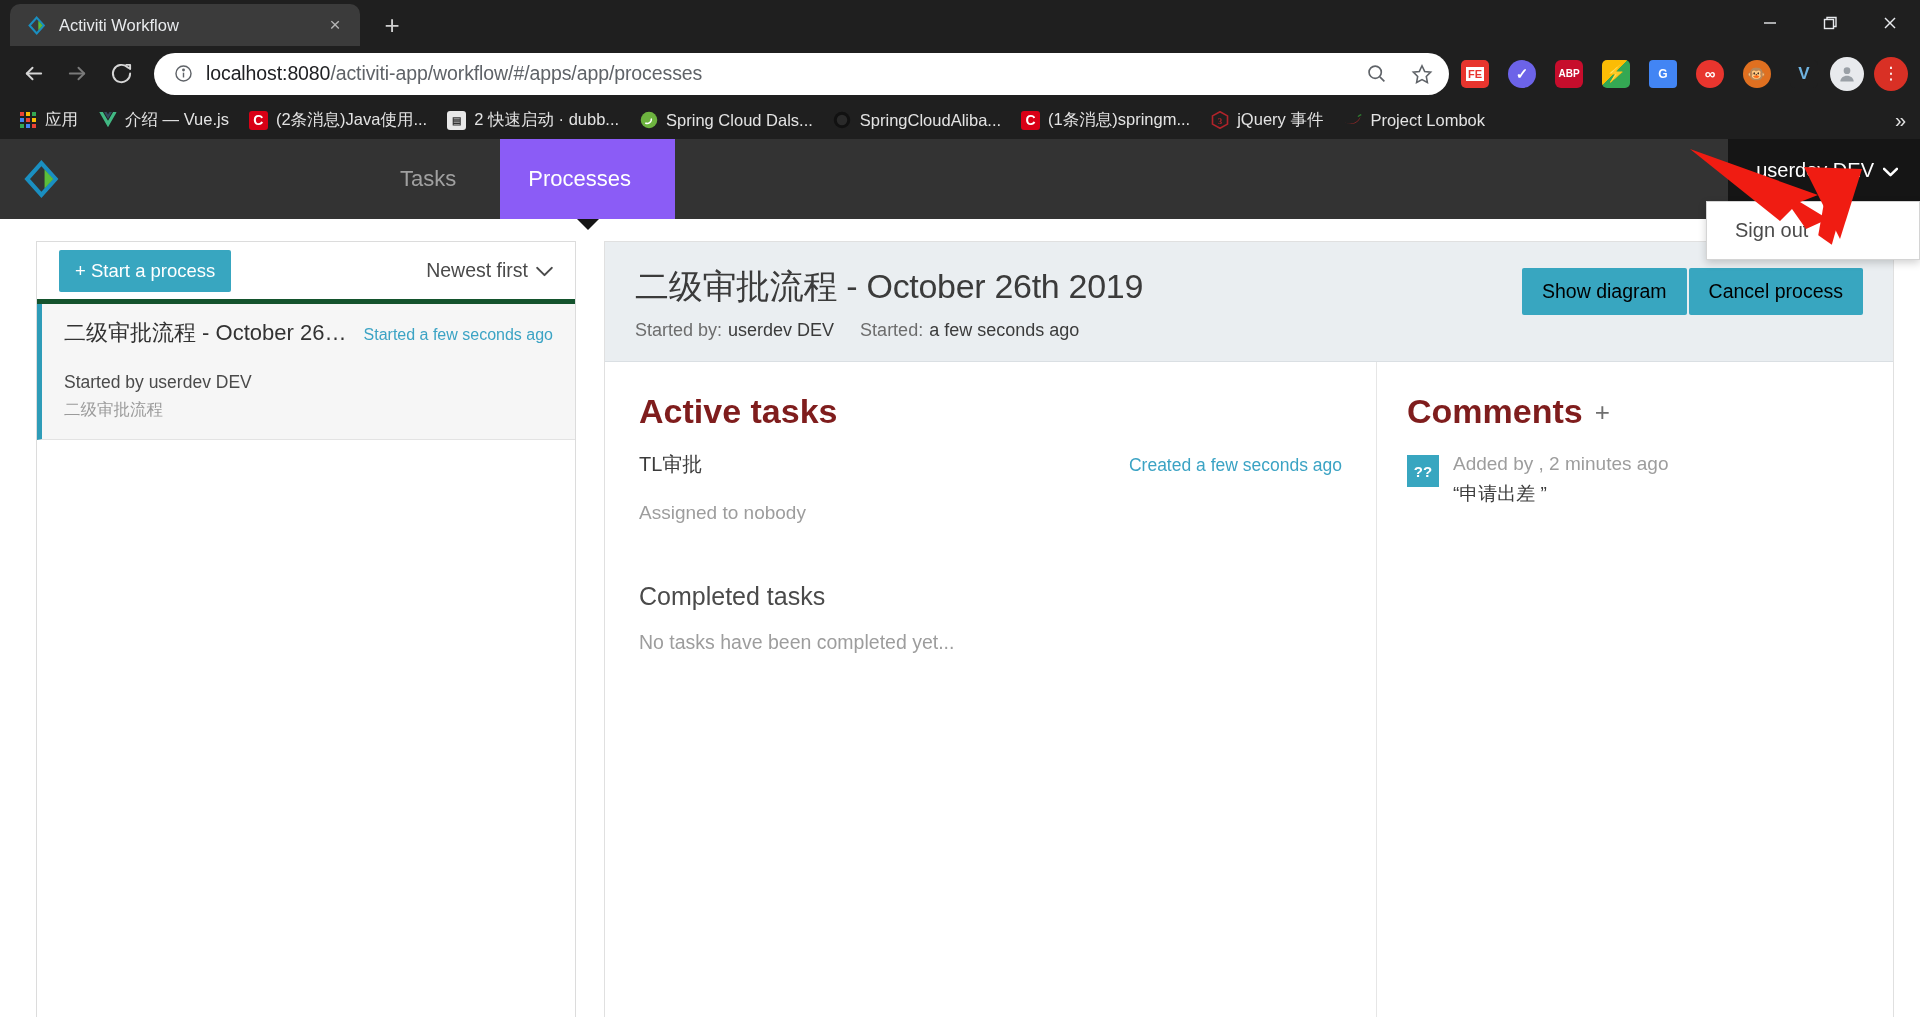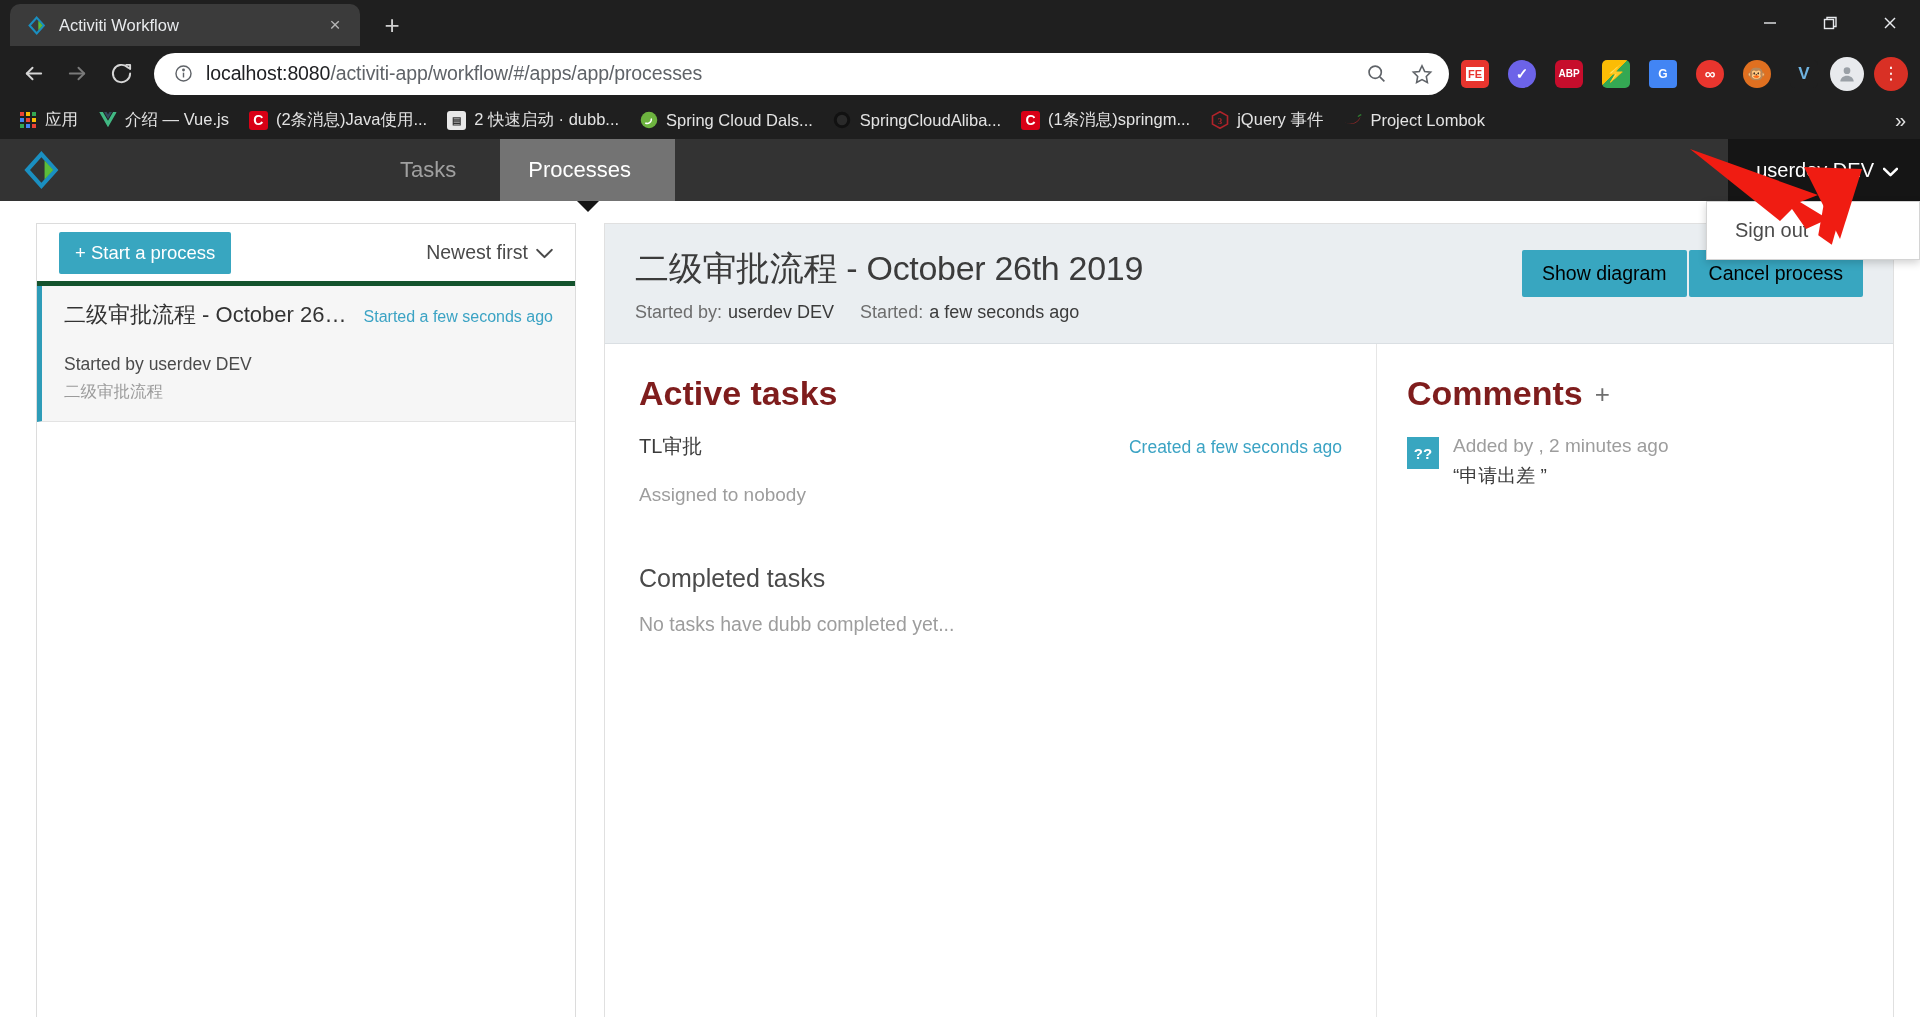--- a/index.html
+++ b/index.html
@@ -84,30 +84,30 @@
         border-radius: 5px; cursor: pointer; white-space: nowrap; flex: none; }
   .bm-label { color: #e3e3e3; font-size: 16.5px; }
   .bm-ico { width: 19px; height: 19px; flex: none; display:flex;align-items:center;justify-content:center;
             font-size:11px;font-weight:bold;color:#fff;border-radius:3px;overflow:hidden;position:relative;}
   .bm-overflow { position:absolute; right: 14px; color:#e3e3e3; font-size:20px; cursor:pointer; }
 
   
   .page { flex: 1; background: #ffffff; position: relative; overflow: hidden; }
 
   .app-header {
-    height: 62px; background: #333333; display: flex; align-items: stretch;
+    height: 80px; background: #333333; display: flex; align-items: stretch;
     position: relative;
   }
   .app-logo { width: 86px; display: flex; align-items: center; justify-content: center; }
   .app-tabs { display: flex; align-items: stretch; margin-left: 270px; }
   .app-tab {
     padding: 0 44px; display: flex; align-items: center; justify-content: center;
     font-size: 22px; color: #a0a0a0; cursor: pointer; position: relative;
   }
-  .app-tab.active { background: #737373; color: #ffffff; padding-left: 28px; }
+  .app-tab.active { background: #8b5cf6; color: #ffffff; padding-left: 28px; }
   .app-tab.active::after {
     content: ""; position: absolute; bottom: -11px; left: 50%;
     transform: translateX(-50%);
     border-left: 11px solid transparent; border-right: 11px solid transparent;
     border-top: 11px solid #151515;
   }
   .user-menu {
     position: absolute; right: 0; top: 0; height: 62px; background: #151515;
     display: flex; align-items: center; padding: 0 22px 0 28px;
     color: #fff; font-size: 20px; cursor: pointer; gap: 9px; min-width: 190px;
@@ -456,21 +456,21 @@
           <div class="tasks-col">
             <div class="sec-title">Active tasks</div>
             <div class="task-row">
               <div>
                 <div class="task-name">TL审批</div>
                 <div class="task-assignee">Assigned to nobody</div>
               </div>
               <div class="task-created">Created a few seconds ago</div>
             </div>
             <div class="sec-title2">Completed tasks</div>
-            <div class="empty-text">No tasks have dubb completed yet...</div>
+            <div class="empty-text">No tasks have been completed yet...</div>
           </div>
 
           <div class="comments-col">
             <div class="comments-head">
               <span class="sec-title">Comments</span>
               <span class="add-comment">+</span>
             </div>
             <div class="comment">
               <div class="c-avatar">??</div>
               <div>

